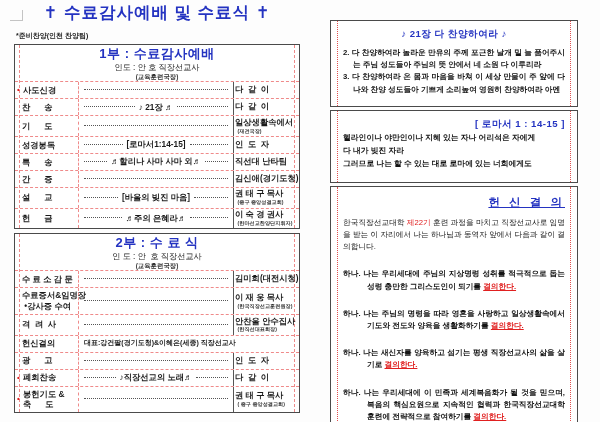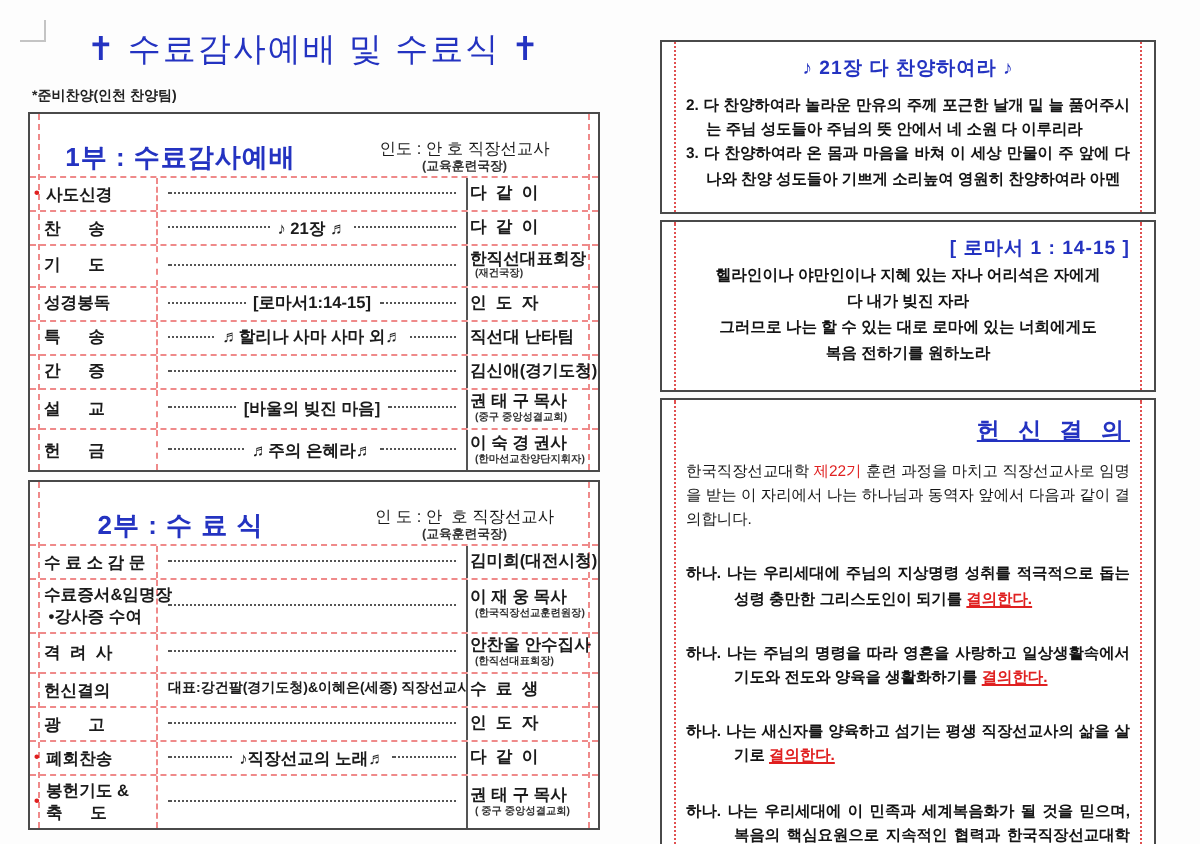--- a/index.html
+++ b/index.html
@@ -12,34 +12,34 @@
   #page-left{left:14px;width:286px;}
   #page-right{left:330px;top:20px;width:248px;}
 
   
   .crop{position:absolute;width:12px;height:10px;border-color:#b9b9b9;border-style:solid;border-width:0;}
   .crop.tl{left:10px;top:10px;border-left-width:1px;border-top-width:1px;border-color:#c4c4c4;transform:rotate(180deg);}
   .crop.bl{left:20px;top:398px;border-left-width:1px;border-bottom-width:1px;transform:rotate(180deg);}
   .crop.br{left:565px;top:392px;border-right-width:1px;border-bottom-width:1px;transform:rotate(180deg);}
 
   .doc-title{
-    text-align:center;color:#2433c1;font-weight:normal;font-size:16.5px;
-    letter-spacing:1px;margin-top:14px;white-space:pre;
+    text-align:center;color:#2433c1;font-weight:bold;font-size:16.5px;
+    letter-spacing:1px;margin-top:2px;white-space:pre;
   }
   .prep-note{font-size:7px;font-weight:bold;margin:7px 0 3px 2px;color:#222;}
 
   .ptable{border:1.3px solid #4a4a4a;position:relative;background:#fff;}
   .ptable + .ptable{margin-top:4px;}
   .vguide{position:absolute;top:0;bottom:0;border-left:1px dashed #ef8a8a;}
   .vguide.l{left:4px;}
   .vguide.r{right:4px;}
 
   .thead{
-    display:flex;align-items:flex-end;min-height:31px;
-    border-bottom:1px dashed #ef8a8a;position:relative;
+    display:flex;align-items:center;min-height:31px;
+    border-bottom:1px dashed #ef8a8a;position:relative;flex-direction:column;
   }
   .thead .h-title{
     width:53%;text-align:center;color:#2433c1;font-weight:bold;font-size:13px;
     letter-spacing:.5px;white-space:pre;
   }
   .thead .h-leader{width:47%;text-align:center;line-height:1.25;}
   .thead .h-leader .ln1{font-size:8.2px;font-weight:normal;white-space:pre;}
   .thead .h-leader .ln2{font-size:6.4px;font-weight:bold;color:#333;}
 
   .prow{display:flex;align-items:stretch;position:relative;min-height:16px;}
@@ -77,21 +77,21 @@
   .rvguide.r{right:6px;}
   .rbox-title{
     text-align:center;color:#2433c1;font-weight:bold;font-size:9.6px;
     letter-spacing:.5px;margin-bottom:6px;white-space:pre;
   }
   .verse{
     font-size:7.7px;font-weight:bold;line-height:12.2px;
     padding-left:10px;text-indent:-10px;color:#141414;text-align:justify;
   }
   .scripture-line{
-    text-align:center;font-size:7.8px;font-weight:bold;line-height:13px;color:#141414;
+    font-size:7.8px;font-weight:bold;line-height:13px;color:#141414;
   }
   .pledge-title{
     text-align:right;color:#2433c1;font-weight:bold;font-size:11.5px;
     letter-spacing:3px;text-decoration:underline;margin:1px 0 7px 0;white-space:pre;
   }
   .pledge-par{font-size:7.7px;font-weight:normal;line-height:12.2px;text-align:justify;color:#141414;}
   .pledge-item{
     font-size:7.7px;font-weight:bold;line-height:12.2px;text-align:justify;color:#141414;
     padding-left:24px;text-indent:-24px;margin-top:15px;
   }
@@ -132,21 +132,21 @@
           <div class="plabel"><span>찬      송</span></div>
           <div class="pcontent"><span class="leader"></span><span class="txt">♪ 21장 ♬</span><span class="leader"></span></div>
           <div class="pperf">
             <div class="main">다  같  이</div>
           </div>
         </div>
         <div class="prow">
           <div class="plabel"><span>기      도</span></div>
           <div class="pcontent"><span class="leader"></span></div>
           <div class="pperf">
-            <div class="main">한직선대표회장</div>
+            <div class="main">일상생활속에서</div>
             <div class="sub">(재건국장)</div>
           </div>
         </div>
         <div class="prow">
           <div class="plabel"><span>성경봉독</span></div>
           <div class="pcontent"><span class="leader"></span><span class="txt">[로마서1:14-15]</span><span class="leader"></span></div>
           <div class="pperf">
             <div class="main">인  도  자</div>
           </div>
         </div>
@@ -213,23 +213,20 @@
           <div class="plabel"><span>격  려  사</span></div>
           <div class="pcontent"><span class="leader"></span></div>
           <div class="pperf">
             <div class="main">안찬울 안수집사</div>
             <div class="sub">(한직선대표회장)</div>
           </div>
         </div>
         <div class="prow">
           <div class="plabel"><span>헌신결의</span></div>
           <div class="pcontent"><span class="txt small">대표:강건팔(경기도청)&amp;이혜은(세종) 직장선교사</span></div>
-          <div class="pperf">
-            <div class="main">수  료  생</div>
-          </div>
         </div>
         <div class="prow">
           <div class="plabel"><span>광      고</span></div>
           <div class="pcontent"><span class="leader"></span></div>
           <div class="pperf">
             <div class="main">인  도  자</div>
           </div>
         </div>
         <div class="prow">
           <div class="plabel bulleted"><span class="bullet">•</span><span>폐회찬송</span></div>
@@ -262,21 +259,20 @@
   </div>
 
   <div class="rbox" id="scripture-box" style="padding-bottom:12px;">
     <div class="rvguide l"></div>
     <div class="rvguide r"></div>
     <div class="rbox-title" style="margin-bottom:0;text-align:right;">[ 로마서 1 : 14-15 ]</div>
     <div id="scripture-lines">
         <div class="scripture-line">헬라인이나 야만인이나 지혜 있는 자나 어리석은 자에게</div>
         <div class="scripture-line">다 내가 빚진 자라</div>
         <div class="scripture-line">그러므로 나는 할 수 있는 대로 로마에 있는 너희에게도</div>
-        <div class="scripture-line">복음 전하기를 원하노라</div>
       </div>
   </div>
 
   <div class="rbox" id="pledge-box">
     <div class="rvguide l"></div>
     <div class="rvguide r"></div>
     <div class="pledge-title">헌 신 결 의</div>
     <div class="pledge-par">
       <span>한국직장선교대학 </span><span class="red">제22기</span><span> 훈련 과정을 마치고 직장선교사로 임명을 받는 이 자리에서 나는 하나님과 동역자 앞에서 다음과 같이 결의합니다.</span>
     </div>

